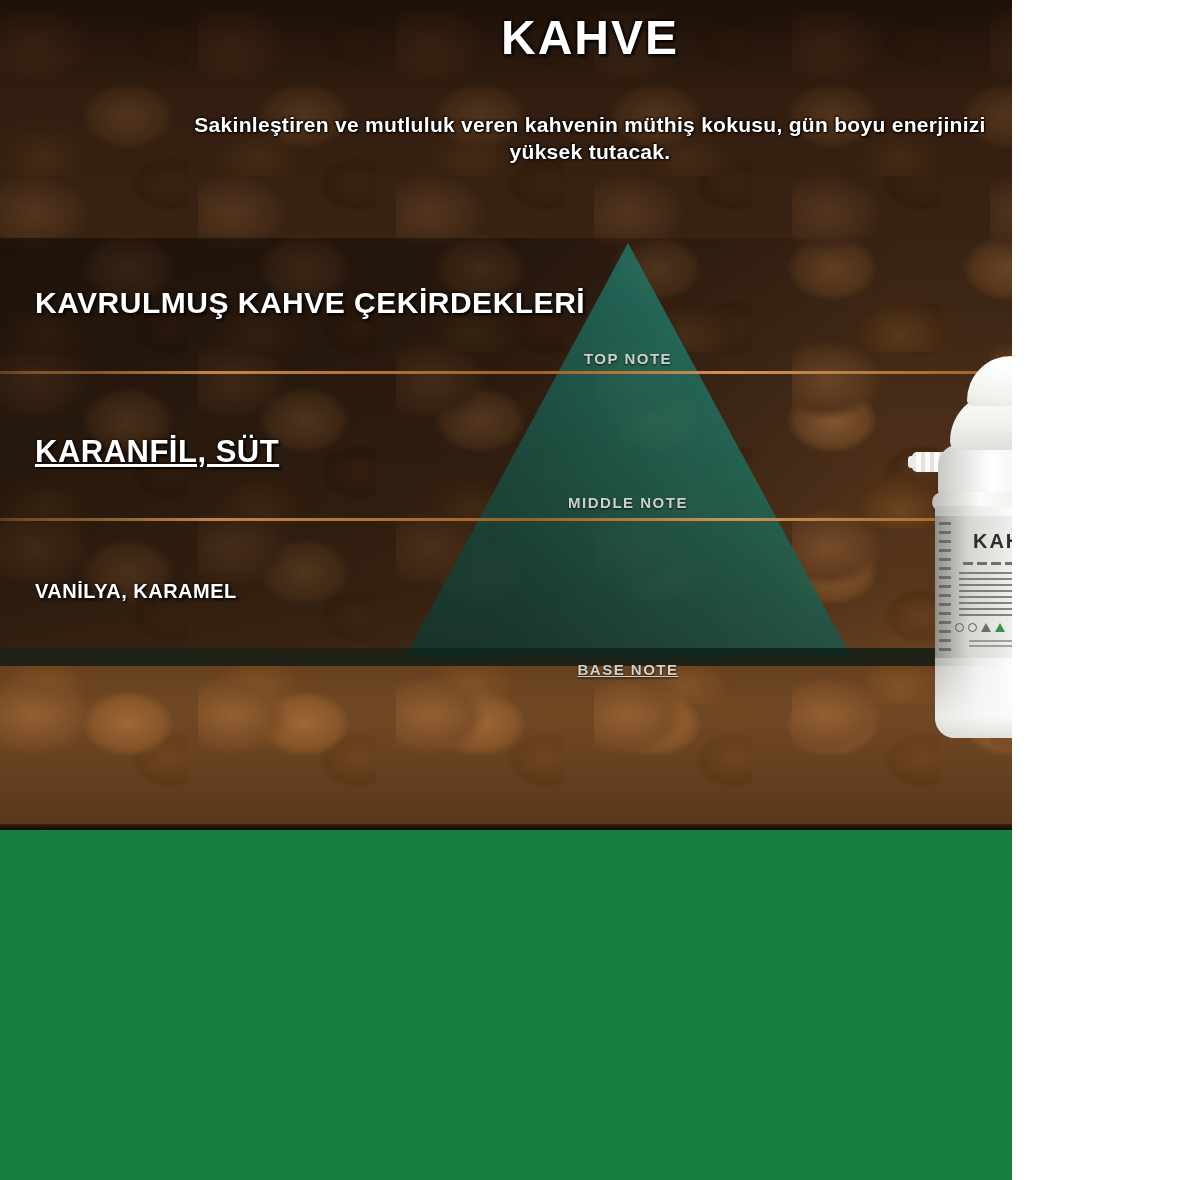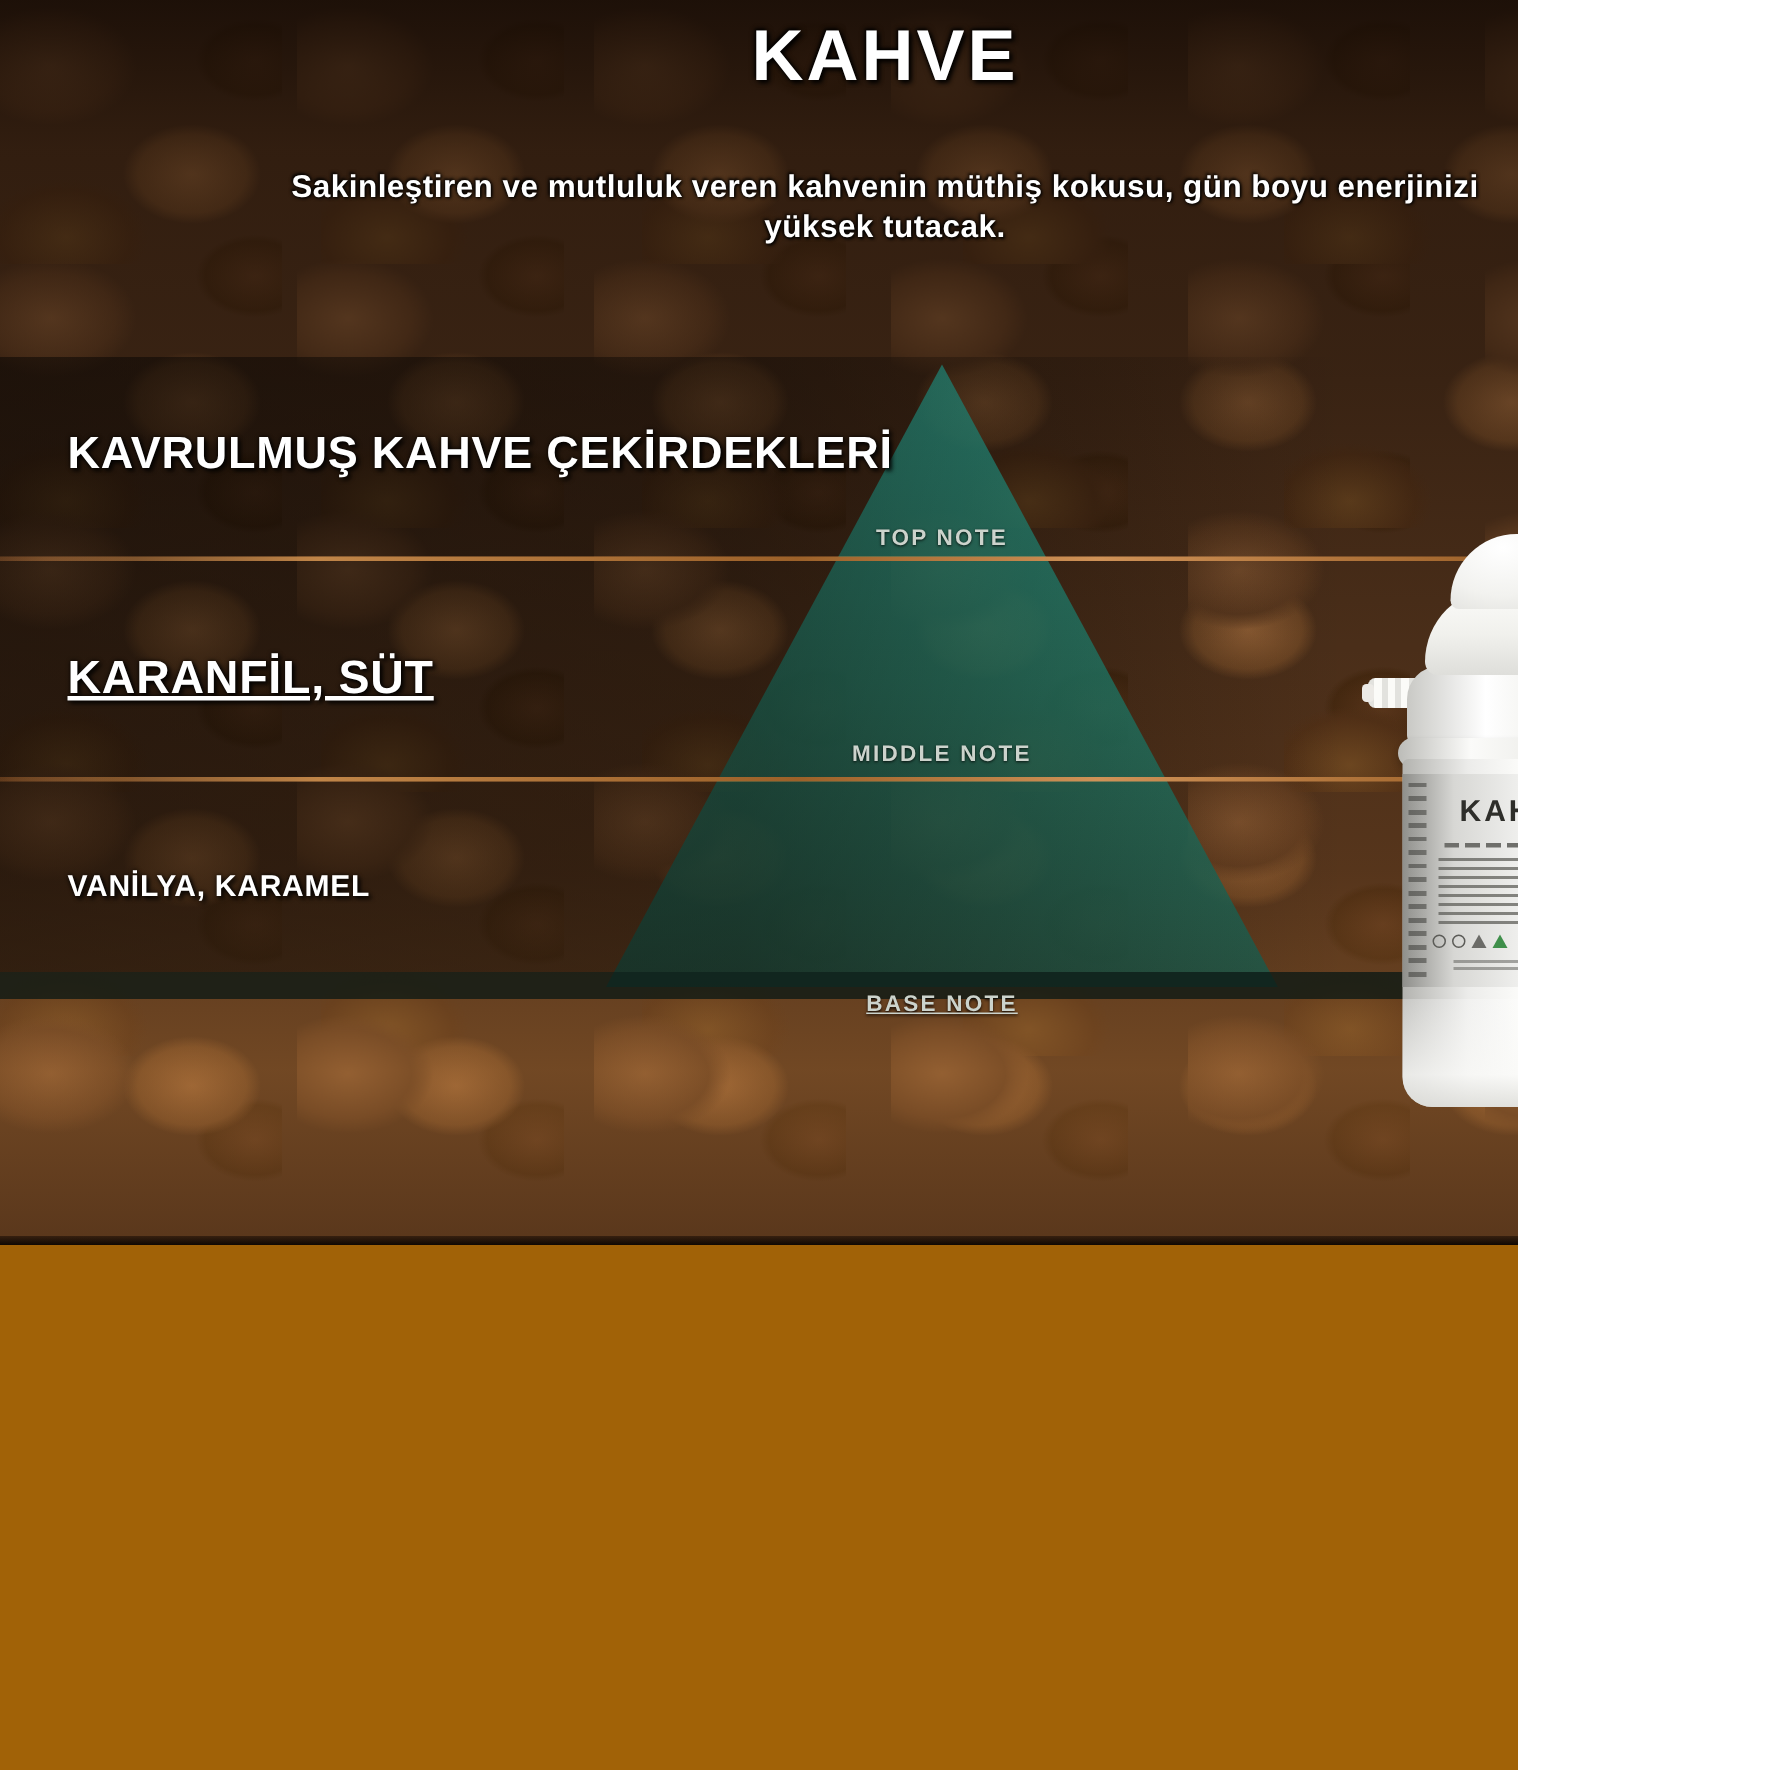--- a/index.html
+++ b/index.html
@@ -1,17 +1,17 @@
 <!DOCTYPE html>
 <html><head>
 <meta charset="utf-8">
 <style>
   * { margin:0; padding:0; box-sizing:border-box; }
   html,body { width:1180px; height:1180px; background:#ffffff; font-family:"Liberation Sans", sans-serif; }
-  .poster { position:relative; width:1012px; height:1180px; background:#a16207; overflow:hidden; }
+  .poster { position:relative; width:1012px; height:1180px; background:#15803d; overflow:hidden; }
 
   
   .photo {
     position:absolute; left:0; top:0; width:1180px; height:830px; overflow:hidden;
     background-color:#4a2e19;
     background-image:
       linear-gradient(180deg, rgba(18,9,4,.80) 0%, rgba(32,18,9,.58) 12%, rgba(28,16,9,.38) 30%,
         rgba(0,0,0,0) 52%, rgba(150,90,40,.16) 70%, rgba(196,126,58,.32) 86%, rgba(130,78,34,.28) 100%),
       radial-gradient(92px 64px at 34px 44px, #7c512e 0%, #5d3a1f 46%, rgba(40,22,10,0) 62%),
       radial-gradient(72px 52px at 128px 116px, #8f5e34 0%, #6b4423 50%, rgba(40,22,10,0) 64%),
@@ -47,21 +47,21 @@
   .row3 { top:521px; height:127px; }
   .copper-line { position:absolute; left:0; width:1180px; height:3px;
     background:linear-gradient(90deg, rgba(150,88,38,.15) 0%, #c08548 18%, #9c6129 45%, #cf9257 62%, #a4682f 82%, rgba(150,88,38,.2) 100%); }
   .copper-line.l1 { top:371px; }
   .copper-line.l2 { top:518px; }
   .base-band { position:absolute; left:0; top:648px; width:1180px; height:18px;
     background:rgba(12,24,20,.78); }
 
   
   .ingredient {
-    position:absolute; left:45px; color:#ffffff; font-weight:bold; letter-spacing:.5px;
+    position:absolute; left:35px; color:#ffffff; font-weight:bold; letter-spacing:.5px;
     text-shadow:0 0 3px rgba(0,0,0,.9), 2px 2px 3px rgba(0,0,0,.8);
     white-space:nowrap;
   }
   .ing1 { top:286px; font-size:30px; }
   .ing2 { top:434px; font-size:31px;text-decoration:underline; }
   .ing3 { top:580px; font-size:20px; }
 
   
   .note-label {
     position:absolute; left:398px; width:460px; text-align:center;

